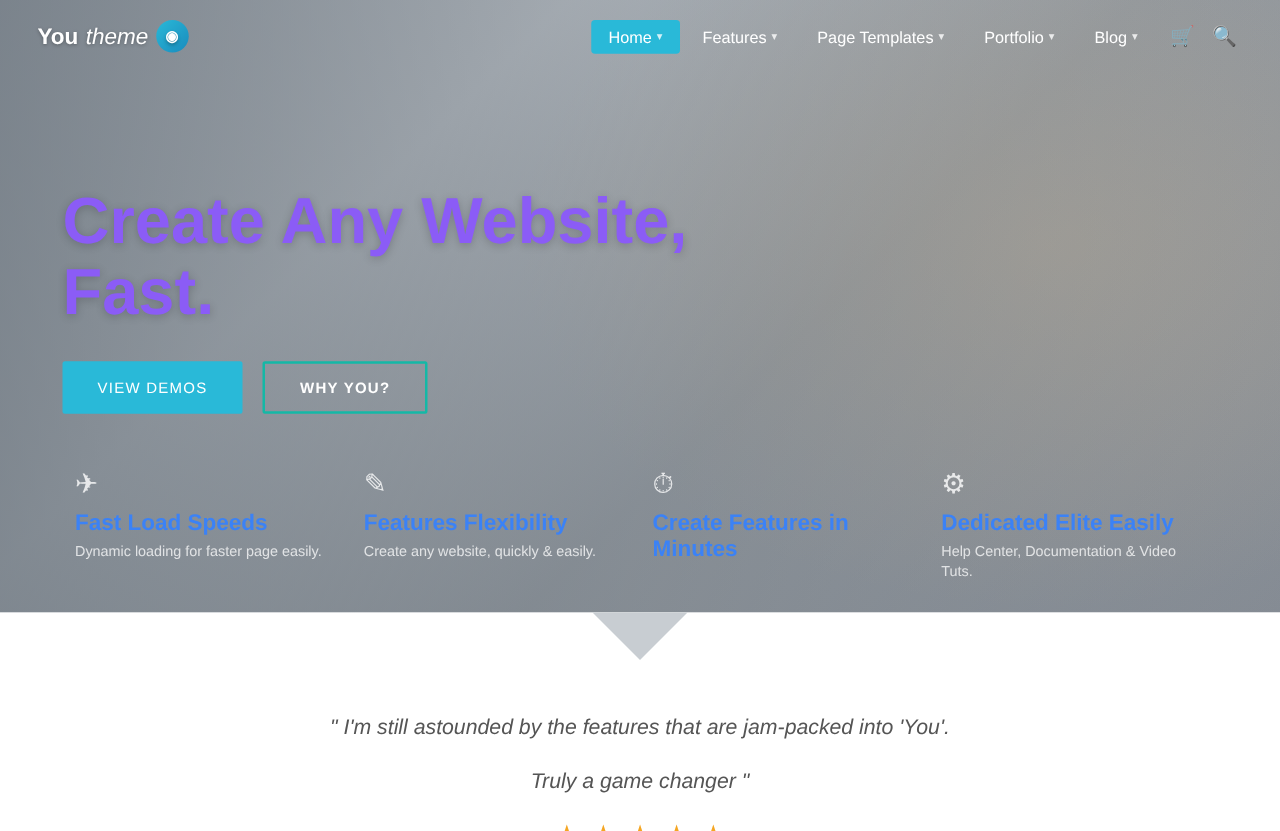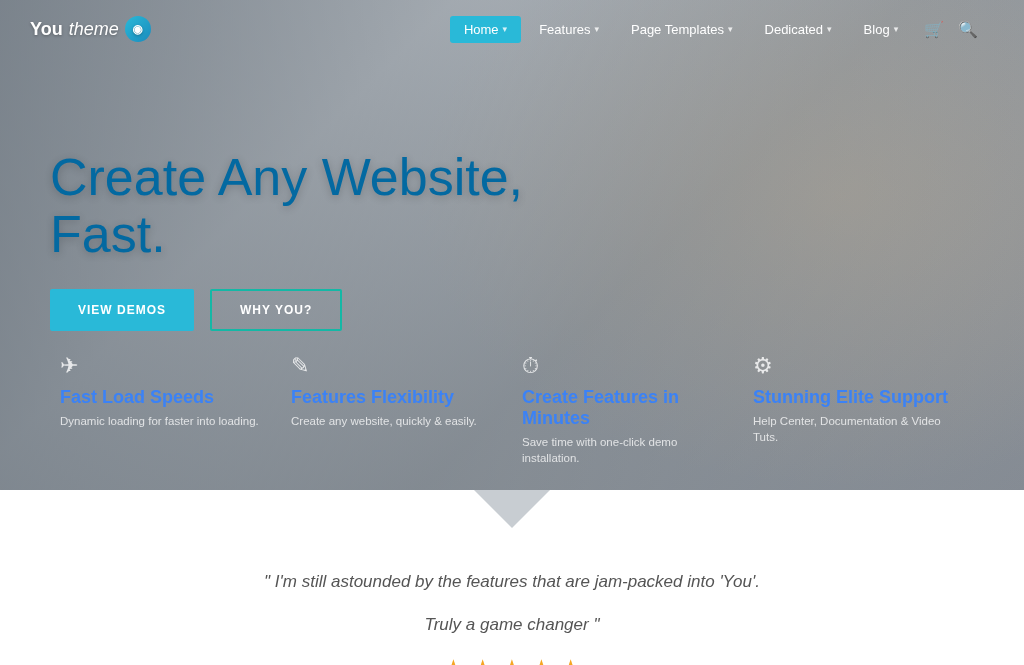--- a/index.html
+++ b/index.html
@@ -1,21 +1,21 @@
 <!DOCTYPE html>
 <html><head>
   <meta charset="utf-8">
   <style>
     * { margin: 0; padding: 0; box-sizing: border-box; }
     body { font-family: 'Segoe UI', Arial, sans-serif; width: 1024px; height: 665px; overflow: hidden; background: #fff; }
 
     
     .header {
       position: absolute;
-      top: 0; left: 0; right: 16px;
+      top: 0; left: 0; right: 4px;
       height: 58px;
       display: flex;
       align-items: center;
       justify-content: space-between;
       padding: 0 30px;
       z-index: 10;
       background: transparent;
     }
     .logo {
       display: flex;
@@ -109,22 +109,22 @@
       position: absolute;
       top: 0; left: 0; right: 0; bottom: 0;
       z-index: 2;
       display: flex;
       flex-direction: column;
       justify-content: center;
       padding: 80px 50px 40px 50px;
     }
     .hero-title {
       font-size: 52px;
-      font-weight: 400;
-      color: #0369a1;
+      font-weight: 700;
+      color: #8b5cf6;
       line-height: 1.1;
       text-shadow: 0 2px 8px rgba(0,0,0,0.2);
       max-width: 520px;
       margin-bottom: 26px;
     }
     .hero-subtitle {
       font-size: 17px;
       color: rgba(255,255,255,0.9);
       margin-bottom: 30px;
       font-weight: 400;
@@ -134,21 +134,21 @@
       display: flex;
       gap: 16px;
       margin-bottom: 50px;
     }
     .btn-primary {
       background: #29b9d8;
       color: #fff;
       border: none;
       padding: 12px 28px;
       font-size: 12px;
-      font-weight: 700;
+      font-weight: 400;
       letter-spacing: 1px;
       text-transform: uppercase;
       cursor: pointer;
       border-radius: 2px;
     }
     .btn-secondary {
       background: transparent;
       color: #fff;
       border: 2px solid #14b8a6;
       padding: 12px 28px;
@@ -246,21 +246,21 @@
     </div>
     <div class="nav-item">
       <span>Features</span>
       <span class="chevron">▾</span>
     </div>
     <div class="nav-item">
       <span>Page Templates</span>
       <span class="chevron">▾</span>
     </div>
     <div class="nav-item">
-      <span>Dedicated</span>
+      <span>Portfolio</span>
       <span class="chevron">▾</span>
     </div>
     <div class="nav-item">
       <span>Blog</span>
       <span class="chevron">▾</span>
     </div>
     <div class="nav-icons">
       <span class="nav-icon-btn">🛒</span>
       <span class="nav-icon-btn">🔍</span>
     </div>
@@ -276,35 +276,34 @@
     <div class="hero-buttons">
       <button class="btn-primary">VIEW DEMOS</button>
       <button class="btn-secondary">WHY YOU?</button>
     </div>
   </div>
 
   <div class="hero-features">
     <div class="feature-item">
       <span class="feature-icon">✈</span>
       <div class="feature-title">Fast Load Speeds</div>
-      <div class="feature-desc">Dynamic loading for faster into loading.</div>
+      <div class="feature-desc">Dynamic loading for faster page easily.</div>
     </div>
     <div class="feature-item">
       <span class="feature-icon">✎</span>
       <div class="feature-title">Features Flexibility</div>
       <div class="feature-desc">Create any website, quickly &amp; easily.</div>
     </div>
     <div class="feature-item">
       <span class="feature-icon">⏱</span>
       <div class="feature-title">Create Features in Minutes</div>
-      <div class="feature-desc">Save time with one-click demo installation.</div>
     </div>
     <div class="feature-item">
       <span class="feature-icon">⚙</span>
-      <div class="feature-title">Stunning Elite Support</div>
+      <div class="feature-title">Dedicated Elite Easily</div>
       <div class="feature-desc">Help Center, Documentation &amp; Video Tuts.</div>
     </div>
   </div>
 </section>
 
 <div class="arrow-divider">
   <div class="arrow-down"></div>
 </div>
 
 <section class="testimonial">

